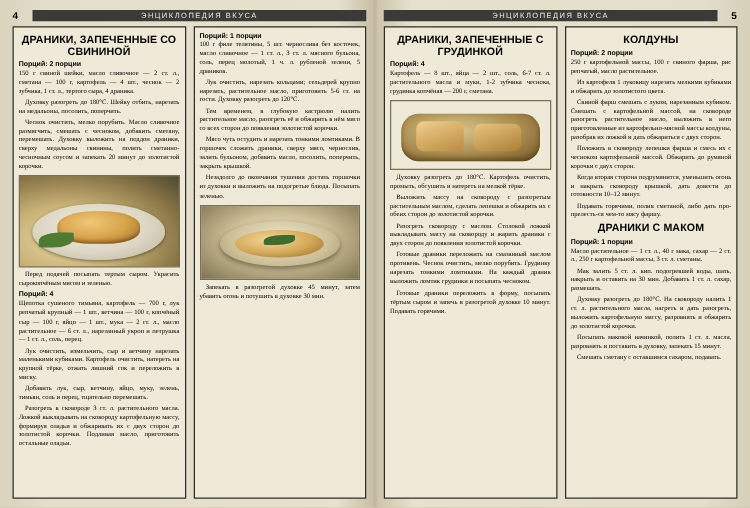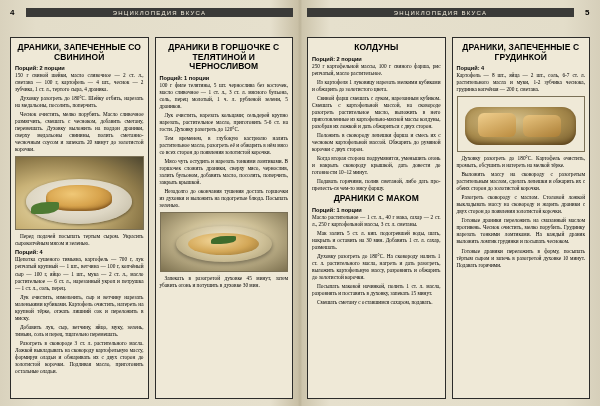--- a/index.html
+++ b/index.html
@@ -48,21 +48,20 @@
     letter-spacing:1.2px;
     padding:1.5px 0;
   }
   .runhead.right .folio{text-align:right;}
 
   .cols{
     flex:1;
     display:flex;
     gap:6px;
     min-height:0;
-    margin-top:16px;
   }
   .col{
     flex:1;
     border:1px solid #2c2c2a;
     background:#efe9d7;
     box-sizing:border-box;
     padding:4px 4px 4px 4px;
     overflow:hidden;
     position:relative;
   }
@@ -201,21 +200,20 @@
         <p class="body">Перед подачей посыпать тертым сыром. Украсить сырокопчёным мясом и зеленью.</p>
 
         <div class="servings">Порций: 4</div>
         <div class="ing">Щепотка сушеного тимьяна, картофель — 700 г, лук репчатый крупный — 1 шт., ветчина — 100 г, копчёный сыр — 100 г, яйцо — 1 шт., мука — 2 ст. л., масло растительное — 6 ст. л., нарезанный укроп и петрушка — 1 ст. л., соль, перец.</div>
         <p class="body">Лук очистить, измельчить, сыр и ветчину нарезать маленькими кубиками. Картофель очистить, натереть на крупной тёрке, отжать лишний сок и переложить в миску.</p>
         <p class="body">Добавить лук, сыр, ветчину, яйцо, муку, зелень, тимьян, соль и перец, тщательно перемешать.</p>
         <p class="body">Разогреть в сковороде 3 ст. л. растительного масла. Ложкой выкладывать на сковороду картофельную массу, формируя оладьи и обжаривать их с двух сторон до золотистой корочки. Подливая масло, приготовить остальные оладьи.</p>
       </div>
 
       <div class="col">
-        <h2 class="rtitle">ДРАНИКИ В ГОРШОЧКЕ С ТЕЛЯТИНОЙ И ЧЕРНОСЛИВОМ</h2>
         <div class="servings">Порций: 1 порции</div>
         <div class="ing">100 г филе телятины, 5 шт. чернослива без косточек, масло сливочное — 1 ст. л., 3 ст. л. мясного бульона, соль, перец молотый, 1 ч. л. рубленой зелени, 5 драников.</div>
         <p class="body">Лук очистить, нарезать кольцами; сельдерей крупно нарезать, растительное масло, приготовить 5-6 ст. на гости. Духовку разогреть до 120°С.</p>
         <p class="body">Тем временем, в глубокую кастрюлю налить растительное масло, разогреть её и обжарить в нём мясо со всех сторон до появления золотистой корочки.</p>
         <p class="body">Мясо чуть остудить и нарезать тонкими ломтиками. В горшочек сложить драники, сверху мясо, чернослив, залить бульоном, добавить масло, посолить, поперчить, закрыть крышкой.</p>
         <p class="body">Незадолго до окончания тушения достать горшочки из духовки и выложить на подогретые блюда. Посыпать зеленью.</p>
 
         <div class="photo photo-b">
           <div class="inner">
             <div class="bowl"></div>
@@ -230,56 +228,56 @@
     </div>
   </div>
 
   <div class="page page-right">
     <div class="runhead right">
       <div class="band">ЭНЦИКЛОПЕДИЯ ВКУСА</div>
       <div class="folio">5</div>
     </div>
 
     <div class="cols">
+
+      <div class="col">
+        <h2 class="rtitle">ДРАНИКИ, ЗАПЕЧЕННЫЕ С ГРУДИНКОЙ</h2>
+        <div class="servings">Порций: 4</div>
+        <div class="ing">Картофель — 8 шт., яйца — 2 шт., соль, 6-7 ст. л. растительного масла и муки, 1-2 зубчика чеснока, грудинка копчёная — 200 г, сметана.</div>
+
+        <div class="photo photo-c">
+          <div class="inner">
+            <div class="pan"></div>
+            <div class="slice"></div>
+            <div class="slice2"></div>
+          </div>
+        </div>
+
+        <p class="body">Духовку разогреть до 180°С. Картофель очистить, промыть, обсушить и натереть на мелкой тёрке.</p>
+        <p class="body">Выложить массу на сковороду с разогретым растительным маслом, сделать лепешки и обжарить их с обеих сторон до золотистой корочки.</p>
+        <p class="body">Разогреть сковороду с маслом. Столовой ложкой выкладывать массу на сковороду и жарить драники с двух сторон до появления золотистой корочки.</p>
+        <p class="body">Готовые драники переложить на смазанный маслом противень. Чеснок очистить, мелко порубить. Грудинку нарезать тонкими ломтиками. На каждый драник выложить ломтик грудинки и посыпать чесноком.</p>
+        <p class="body">Готовые драники переложить в форму, посыпать тёртым сыром и запечь в разогретой духовке 10 минут. Подавать горячими.</p>
+      </div>
 
       <div class="col">
         <h2 class="rtitle">КОЛДУНЫ</h2>
         <div class="servings">Порций: 2 порции</div>
         <div class="ing">250 г картофельной массы, 100 г свиного фарша, рис репчатый, масло растительное.</div>
         <p class="body">Из картофеля 1 луковицу нарезать мелкими кубиками и обжарить до золотистого цвета.</p>
         <p class="body">Свиной фарш смешать с луком, нарезанным кубиком. Смешать с картофельной массой, на сковороде разогреть растительное масло, выложить в него приготовленные из картофельно-мясной массы колдуны, разобрав их ложкой и дать обжариться с двух сторон.</p>
         <p class="body">Положить в сковороду лепешки фарша и смесь их с чесноком картофельной массой. Обжарить до румяной корочки с двух сторон.</p>
         <p class="body">Когда вторая сторона подрумянится, уменьшить огонь и накрыть сковороду крышкой, дать довести до готовности 10–12 минут.</p>
         <p class="body">Подавать горячими, полив сметаной, либо дать про-прелесть-ся чем-то мясу фаршу.</p>
 
         <h2 class="rtitle">ДРАНИКИ С МАКОМ</h2>
         <div class="servings">Порций: 1 порции</div>
         <div class="ing">Масло растительное — 1 ст. л., 40 г мака, сахар — 2 ст. л., 250 г картофельной массы, 3 ст. л. сметаны.</div>
         <p class="body">Мак залить 5 ст. л. кип. подогревшей воды, шать, накрыть и оставить на 30 мин. Добавить 1 ст. л. сахар, размешать.</p>
         <p class="body">Духовку разогреть до 180°С. На сковороду налить 1 ст. л. растительного масла, нагреть и дать разогреть, выложить картофельную массу, разровнять и обжарить до золотистой корочки.</p>
         <p class="body">Посыпать маковой начинкой, полить 1 ст. л. масла, разровнять и поставить в духовку, запекать 15 минут.</p>
         <p class="body">Смешать сметану с оставшимся сахаром, подавать.</p>
       </div>
 
-      <div class="col">
-        <h2 class="rtitle">ДРАНИКИ, ЗАПЕЧЕННЫЕ С ГРУДИНКОЙ</h2>
-        <div class="servings">Порций: 4</div>
-        <div class="ing">Картофель — 8 шт., яйца — 2 шт., соль, 6-7 ст. л. растительного масла и муки, 1-2 зубчика чеснока, грудинка копчёная — 200 г, сметана.</div>
-
-        <div class="photo photo-c">
-          <div class="inner">
-            <div class="pan"></div>
-            <div class="slice"></div>
-            <div class="slice2"></div>
-          </div>
-        </div>
-
-        <p class="body">Духовку разогреть до 180°С. Картофель очистить, промыть, обсушить и натереть на мелкой тёрке.</p>
-        <p class="body">Выложить массу на сковороду с разогретым растительным маслом, сделать лепешки и обжарить их с обеих сторон до золотистой корочки.</p>
-        <p class="body">Разогреть сковороду с маслом. Столовой ложкой выкладывать массу на сковороду и жарить драники с двух сторон до появления золотистой корочки.</p>
-        <p class="body">Готовые драники переложить на смазанный маслом противень. Чеснок очистить, мелко порубить. Грудинку нарезать тонкими ломтиками. На каждый драник выложить ломтик грудинки и посыпать чесноком.</p>
-        <p class="body">Готовые драники переложить в форму, посыпать тёртым сыром и запечь в разогретой духовке 10 минут. Подавать горячими.</p>
-      </div>
-
     </div>
   </div>
 
 </div>
 
 </body></html>

